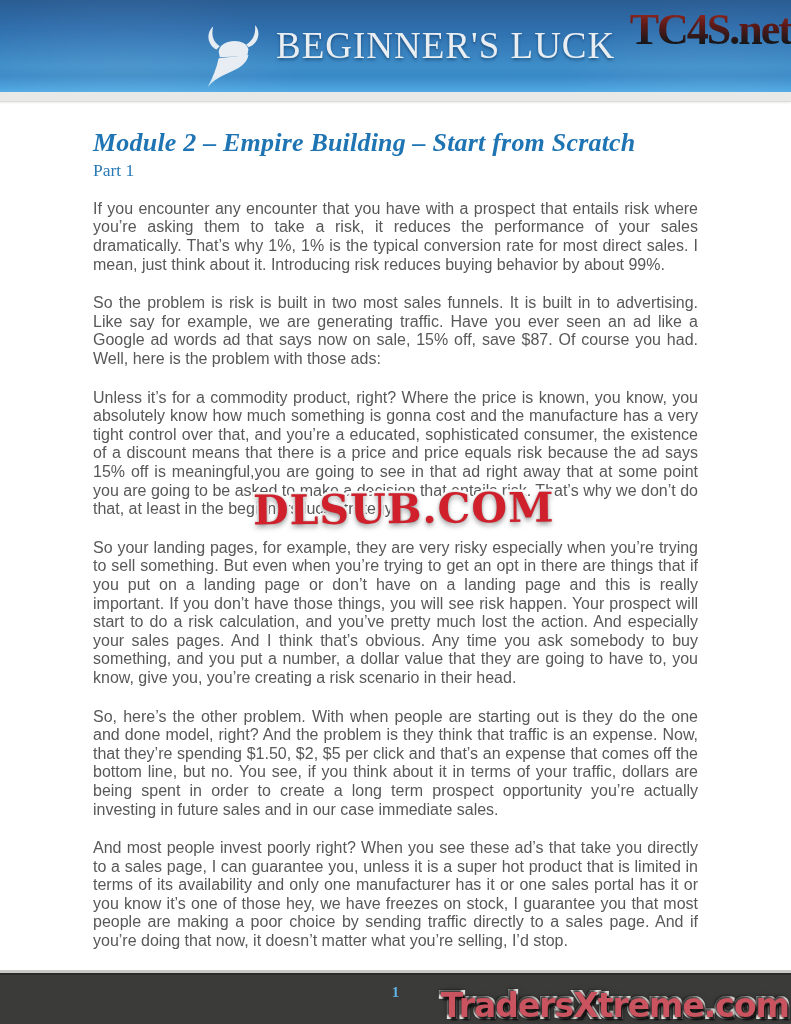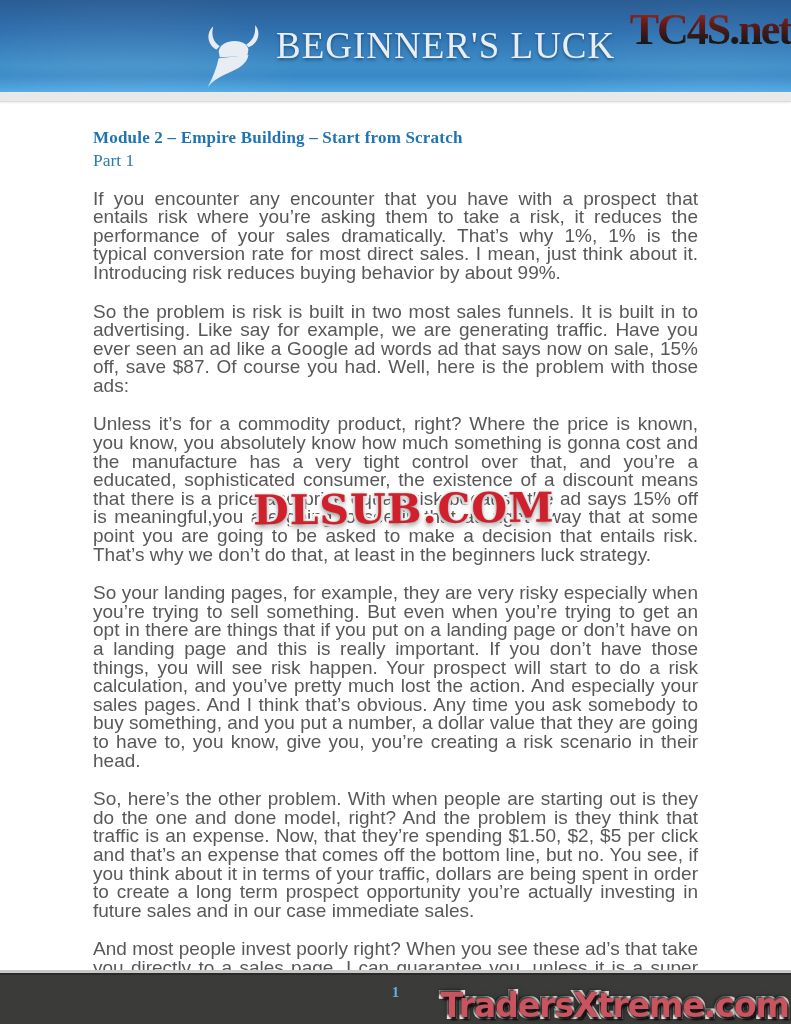--- a/index.html
+++ b/index.html
@@ -42,29 +42,29 @@
     -webkit-background-clip:text;background-clip:text;
     -webkit-text-fill-color:transparent;color:#1a1a1c;
     white-space:nowrap;
   }
   .strip{height:9px;background:#e9e9e7;border-bottom:1px solid #dcdcda;box-shadow:0 1px 2px rgba(0,0,0,0.08);}
 
   
   .content{position:relative;padding:26px 93px 0 93px;}
   .doc-title{
     font-family:"Liberation Serif",serif;
-    color:#1f74b3;font-size:17px;font-weight:600;letter-spacing:0.2px;
-    margin:0 0 2px 0;line-height:1.15;
+    color:#1f74b3;font-size:26px;font-weight:600;letter-spacing:0.2px;
+    margin:0 0 2px 0;line-height:1.15;font-style:italic;
   }
   .doc-subtitle{
     font-family:"Liberation Serif",serif;
     color:#2a7ab6;font-size:17.5px;font-weight:500;margin:0 0 19px 0;
   }
   .body-text p{
-    color:#58585a;font-size:19px;line-height:18.6px;
+    color:#58585a;font-size:16px;line-height:18.6px;
     text-align:justify;margin:0 0 20px 0;
   }
 
   
   .dlsub{
     position:absolute;left:253px;top:489px;
     font-family:"DejaVu Serif",serif;font-weight:900;
     font-size:41px;letter-spacing:1px;line-height:1;
     color:#d0202c;
     -webkit-text-stroke:5px #ffffff;paint-order:stroke fill;

